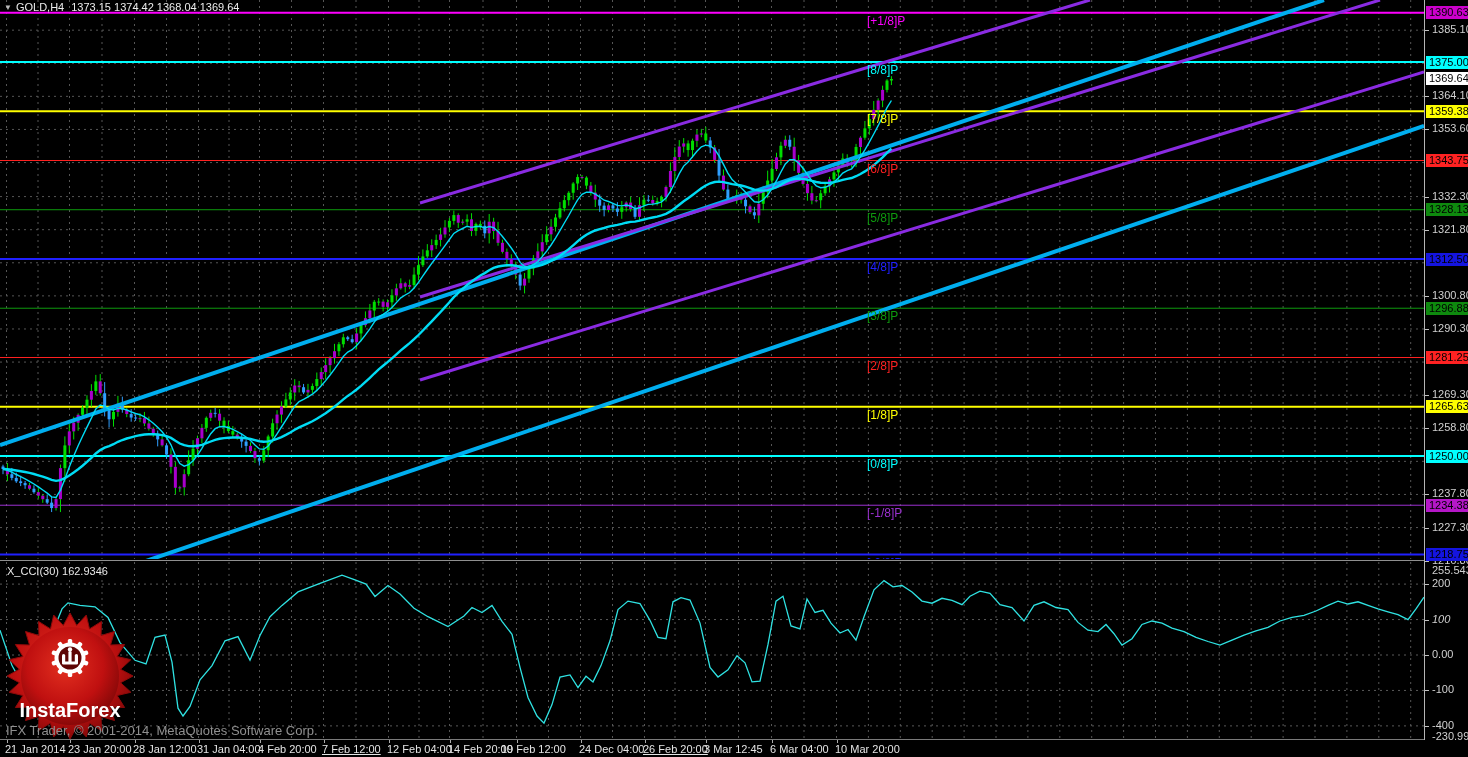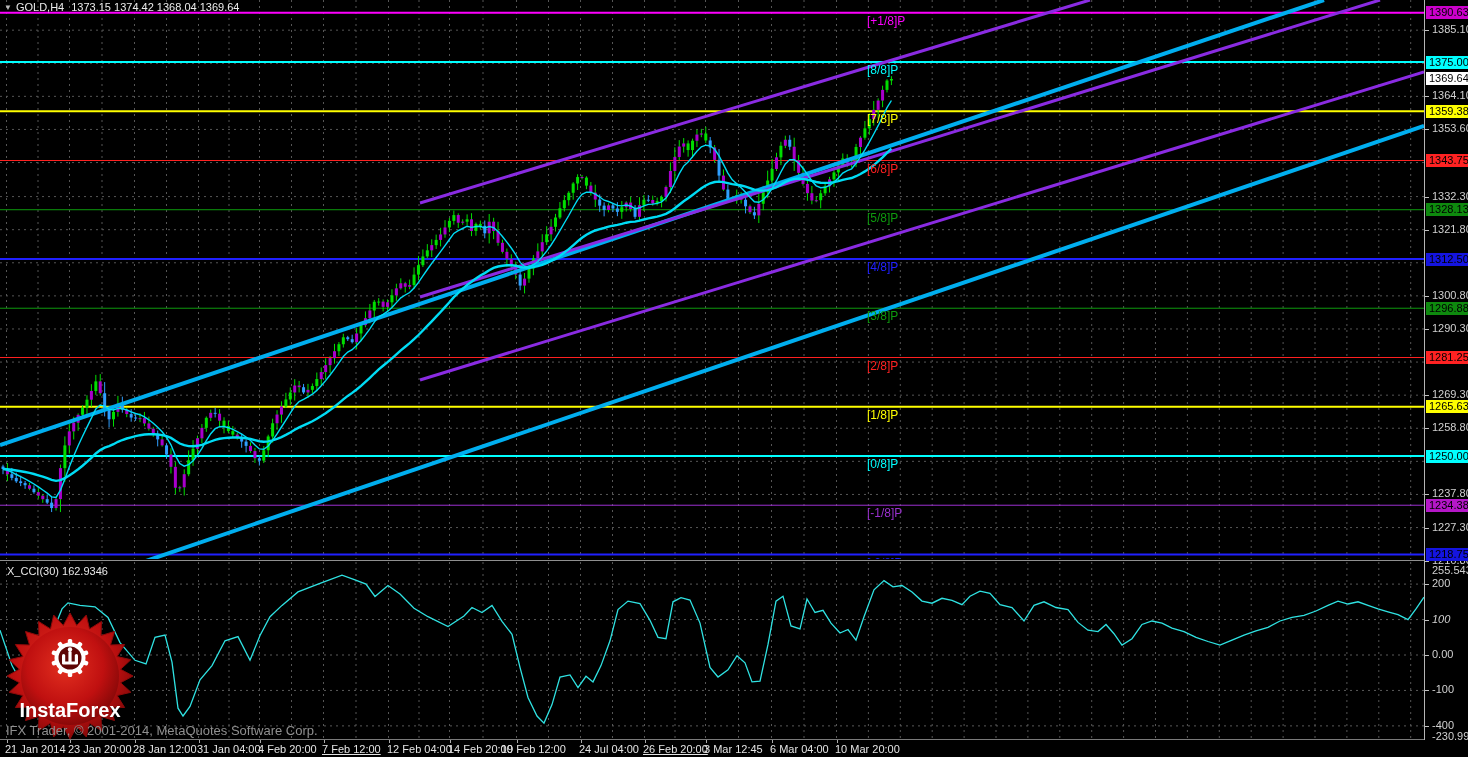--- a/index.html
+++ b/index.html
@@ -704,21 +704,21 @@
       <div class="tlabel" style="left: 258px;">4 Feb 20:00</div>
       <div class="ttick" style="left: 323.5px;"></div>
       <div class="tlabel" style="left: 322px; text-decoration: underline;">7 Feb 12:00</div>
       <div class="ttick" style="left: 388.5px;"></div>
       <div class="tlabel" style="left: 387px;">12 Feb 04:00</div>
       <div class="ttick" style="left: 449.5px;"></div>
       <div class="tlabel" style="left: 448px;">14 Feb 20:00</div>
       <div class="ttick" style="left: 516.5px;"></div>
       <div class="tlabel" style="left: 501px;">19 Feb 12:00</div>
       <div class="ttick" style="left: 580.5px;"></div>
-      <div class="tlabel" style="left: 579px;">24 Jul 04:00</div>
+      <div class="tlabel" style="left: 579px;">24 Dec 04:00</div>
       <div class="ttick" style="left: 644.5px;"></div>
       <div class="tlabel" style="left: 643px; text-decoration: underline;">26 Feb 20:00</div>
       <div class="ttick" style="left: 705.5px;"></div>
       <div class="tlabel" style="left: 704px;">3 Mar 12:45</div>
       <div class="ttick" style="left: 771.5px;"></div>
       <div class="tlabel" style="left: 770px;">6 Mar 04:00</div>
       <div class="ttick" style="left: 836.5px;"></div>
       <div class="tlabel" style="left: 835px;">10 Mar 20:00</div>
     </div>
 </div>

